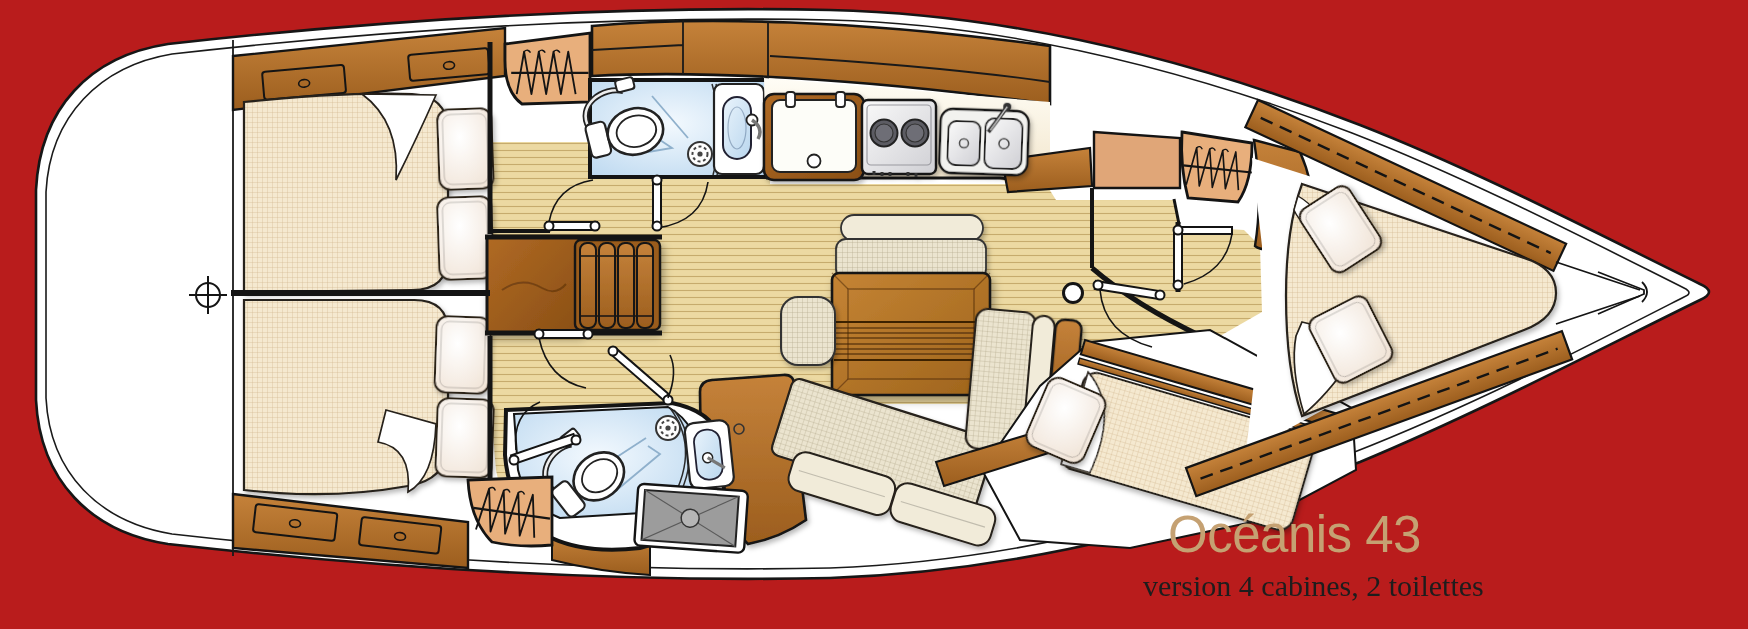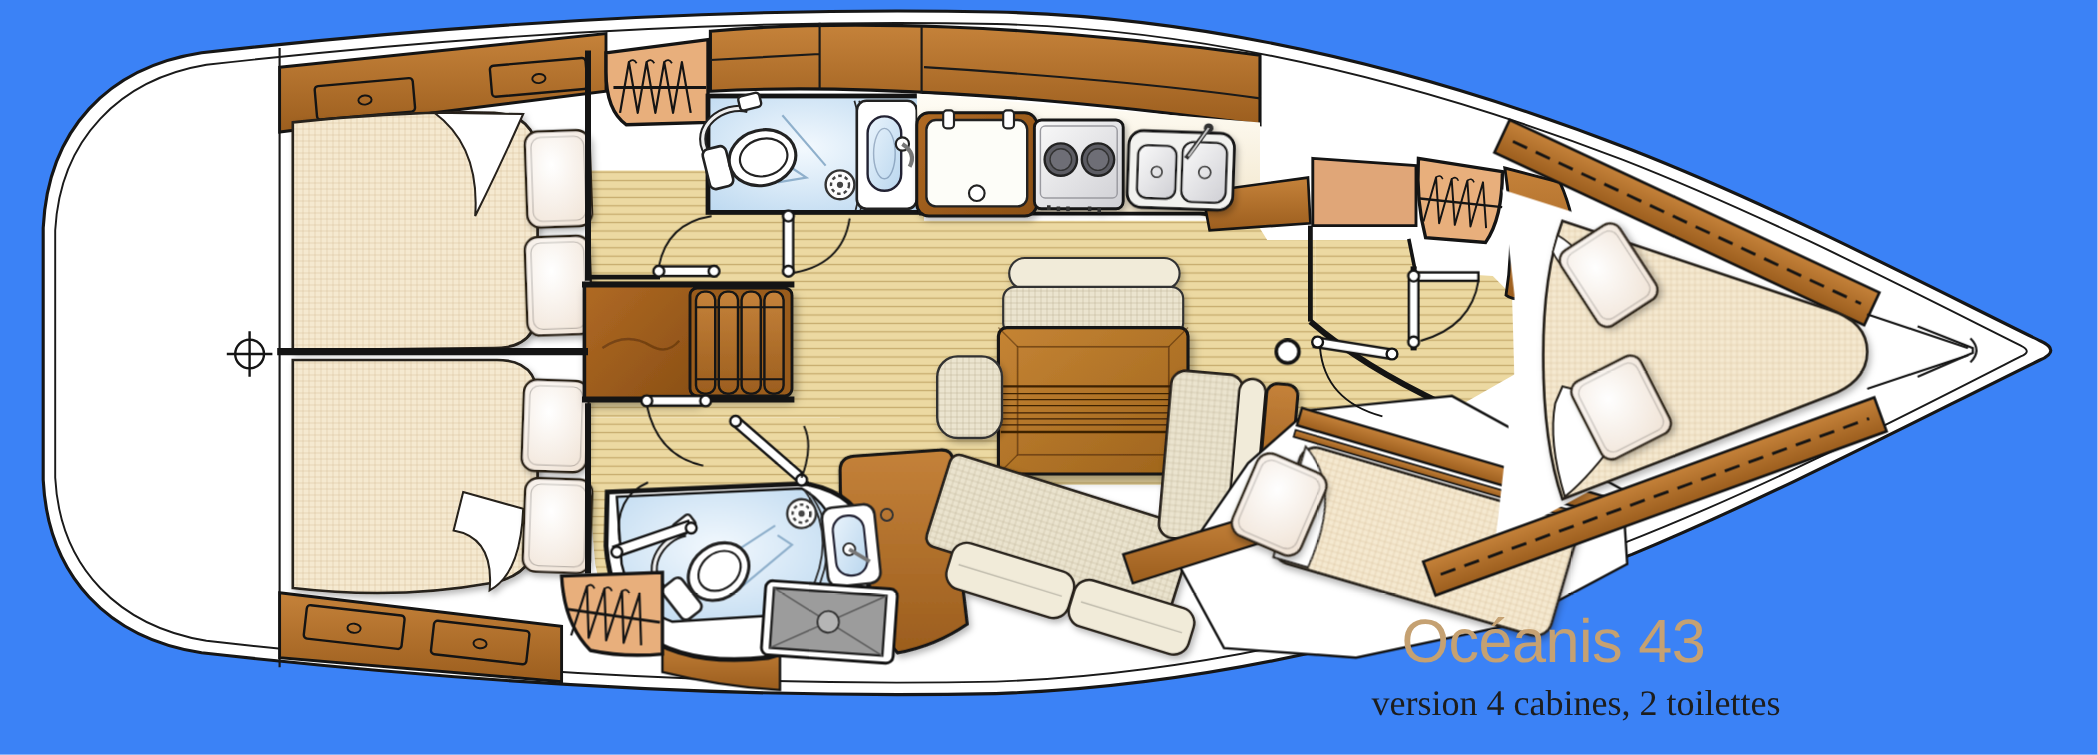--- a/index.html
+++ b/index.html
@@ -1,16 +1,16 @@
 <!DOCTYPE html>
 <html><head>
 <meta charset="utf-8">
 <style>
   html,body{margin:0;padding:0;background:#ffffff;}
-  .stage{position:relative;width:1748px;height:629px;background:#3b82f6;overflow:hidden;
+  .stage{position:relative;width:1748px;height:629px;background:#b91c1c;overflow:hidden;
          font-family:"Liberation Sans", sans-serif;}
   svg{position:absolute;left:0;top:0;}
   text{user-select:none;}
   .title-text{font-family:"Liberation Sans", sans-serif;letter-spacing:-0.5px;}
   .subtitle-text{font-family:"Liberation Serif", serif;}
 </style>
 </head>
 <body>
 
 <div class="stage">

